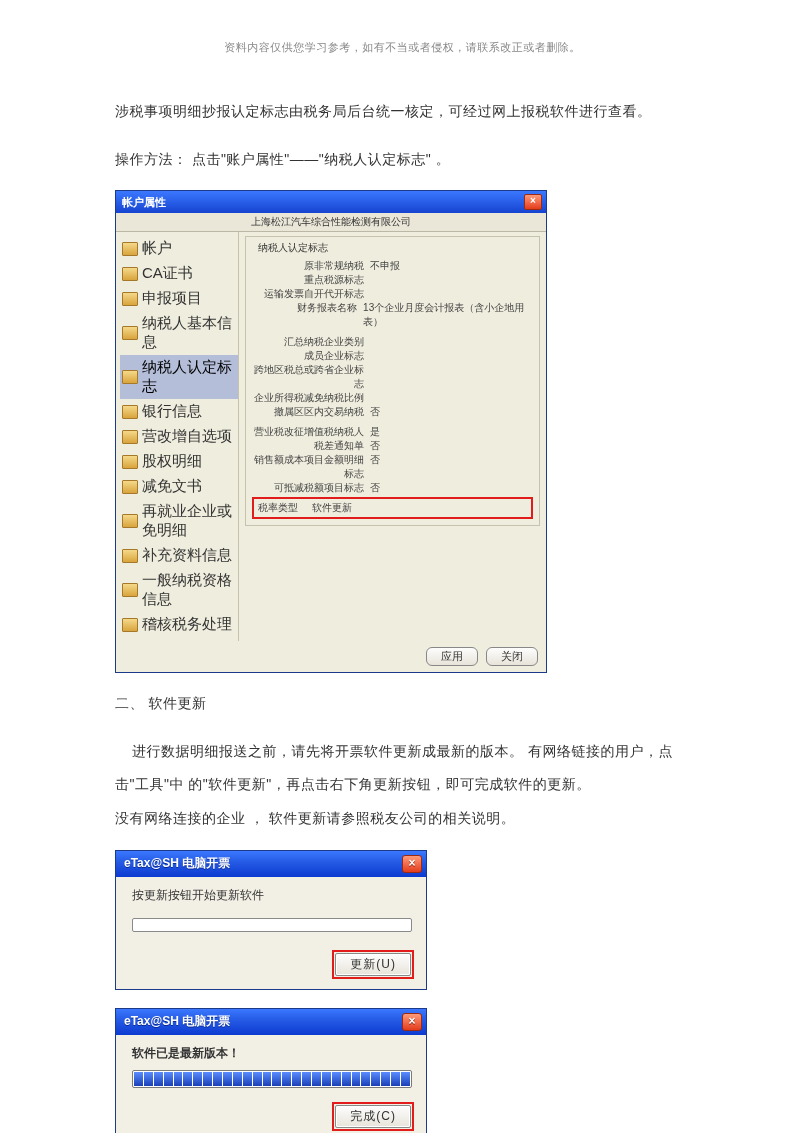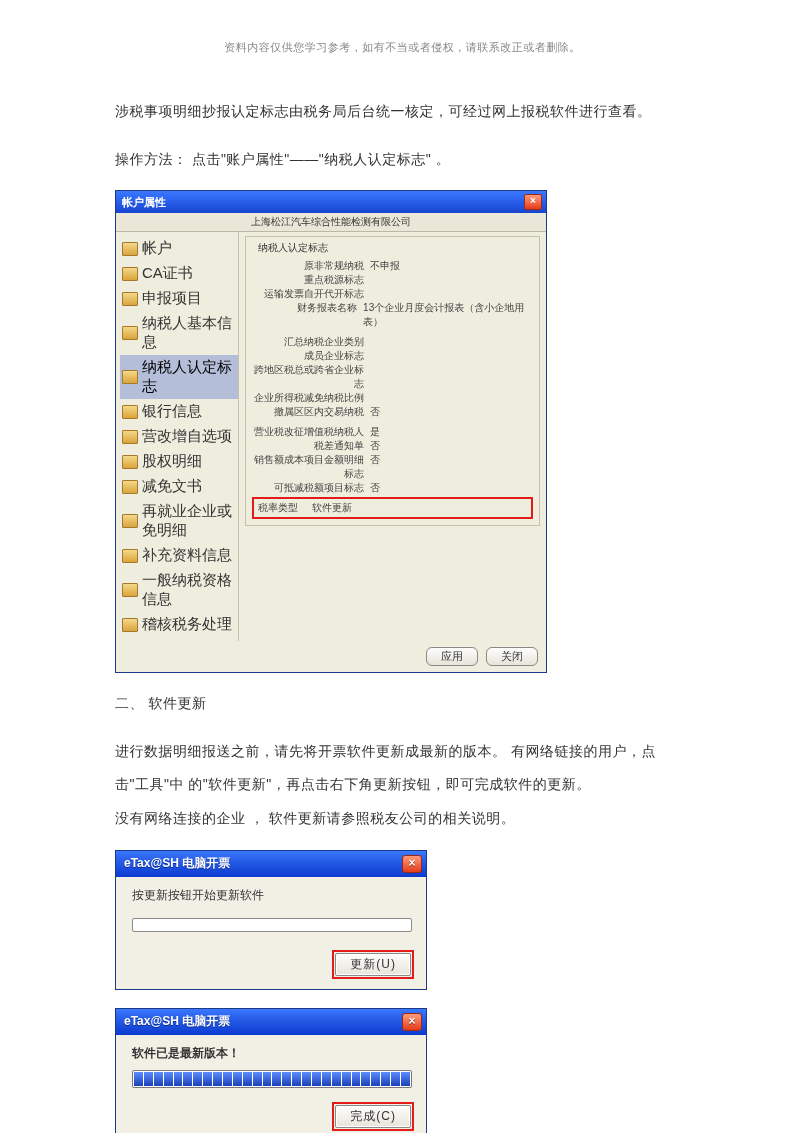--- a/index.html
+++ b/index.html
@@ -309,21 +309,21 @@
         </div>
       </div>
     </div>
     <div class="acct-footer">
       <span class="acct-btn">应用</span>
       <span class="acct-btn">关闭</span>
     </div>
   </div>
 
   <p class="body-text">二、 软件更新</p>
-  <p class="body-text" style="margin-bottom:0;">进行数据明细报送之前，请先将开票软件更新成最新的版本。 有网络链接的用户，点</p>
+  <p class="body-text" style="margin-bottom:0;text-align:center;">进行数据明细报送之前，请先将开票软件更新成最新的版本。 有网络链接的用户，点</p>
   <p class="body-text" style="margin-top:0;margin-bottom:0;">击"工具"中 的"软件更新"，再点击右下角更新按钮，即可完成软件的更新。</p>
   <p class="body-text" style="margin-top:0;">没有网络连接的企业 ， 软件更新请参照税友公司的相关说明。</p>
 
   <div class="xp-window" style="width:310px;">
     <div class="xp-titlebar">
       <span>eTax@SH 电脑开票</span>
       <span class="xp-close">×</span>
     </div>
     <div class="xp-body">
       <div class="small-body-text">按更新按钮开始更新软件</div>

